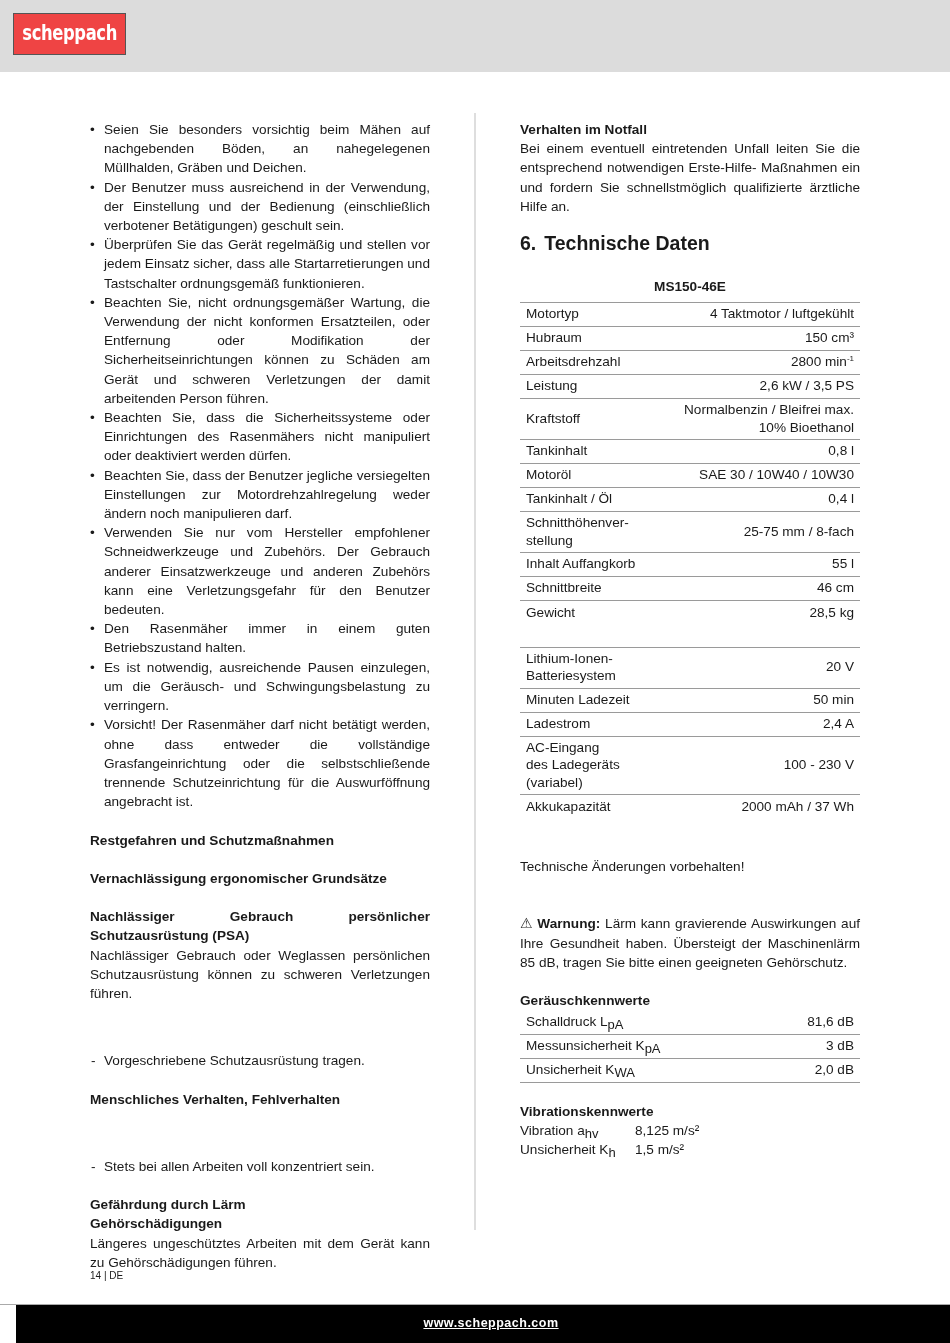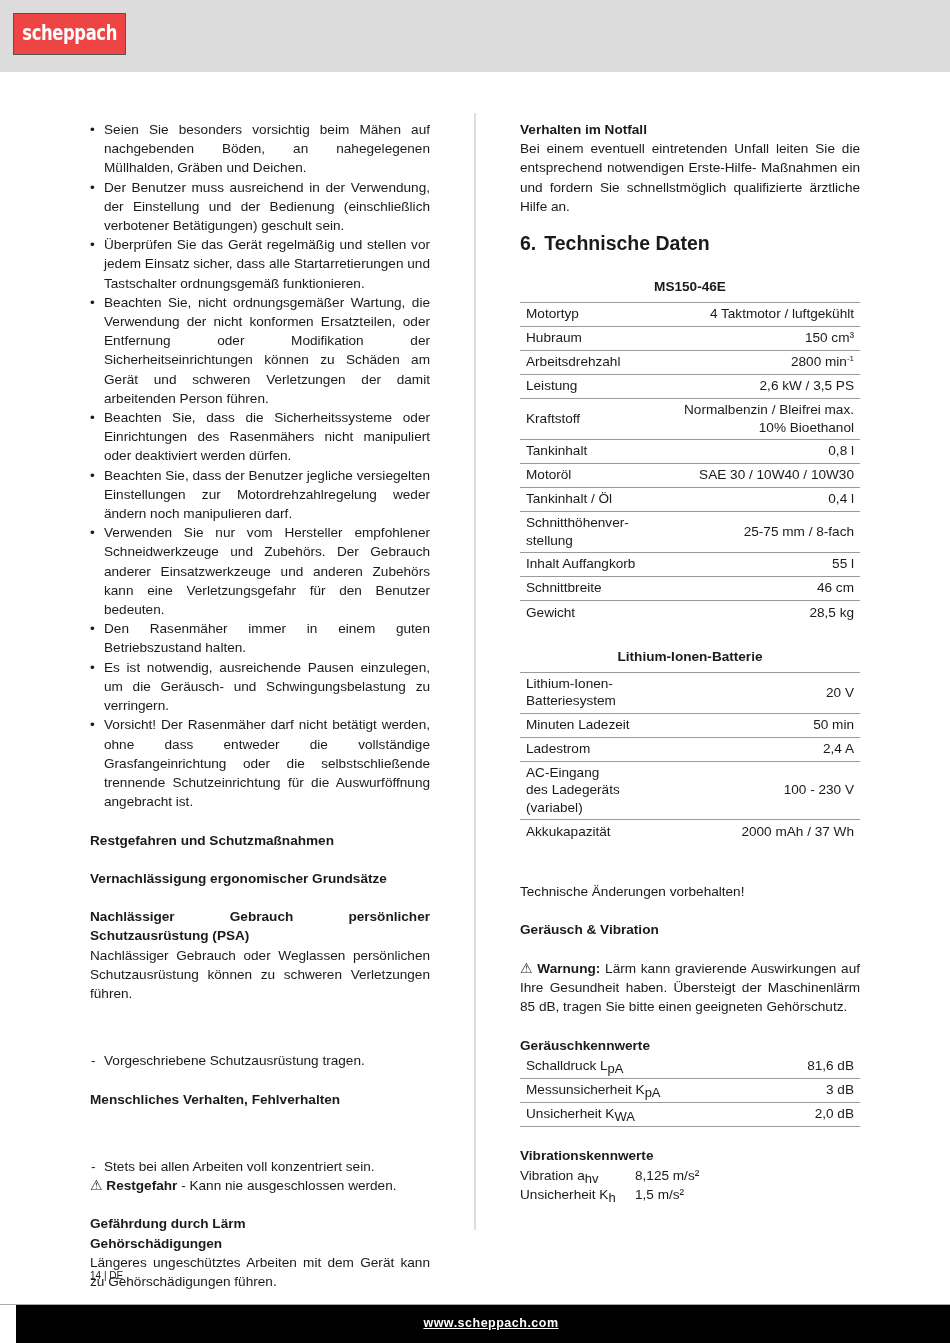--- a/index.html
+++ b/index.html
@@ -77,24 +77,20 @@
   <p class="bold">Restgefahren und Schutzmaßnahmen</p>
   <div class="gap"></div>
   <p class="bold">Vernachlässigung ergonomischer Grundsätze</p>
   <div class="gap"></div>
   <p class="bold just">Nachlässiger Gebrauch persönlicher Schutzausrüstung (PSA)</p>
   <p class="just">Nachlässiger Gebrauch oder Weglassen persönlichen Schutzausrüstung können zu schweren Verletzungen führen.</p>
   <p class="dash">Vorgeschriebene Schutzausrüstung tragen.</p>
   <div class="gap"></div>
   <p class="bold">Menschliches Verhalten, Fehlverhalten</p>
   <p class="dash">Stets bei allen Arbeiten voll konzentriert sein.</p>
-  <p>
-    <span class="warn-icon">⚠</span>
-    <span class="bold">Restgefahr</span><span> - Kann nie ausgeschlossen werden.</span>
-  </p>
   <div class="gap"></div>
   <p class="bold">Gefährdung durch Lärm</p>
   <p class="bold">Gehörschädigungen</p>
   <p class="just">Längeres ungeschütztes Arbeiten mit dem Gerät kann zu Gehörschädigungen führen.</p>
   <p class="dash">Grundsätzlich einen Gehörschutz tragen.</p>
 </div>
 
 <div class="col col-right">
   <p class="bold">Verhalten im Notfall</p>
   <p class="just">Bei einem eventuell eintretenden Unfall leiten Sie die entsprechend notwendigen Erste-Hilfe- Maßnahmen ein und fordern Sie schnellstmöglich qualifizierte ärztliche Hilfe an.</p>
@@ -151,21 +147,20 @@
           <td class="val">46 cm</td>
         </tr>
         <tr>
           <td>Gewicht</td>
           <td class="val">28,5 kg</td>
         </tr>
       </tbody>
   </table>
 
   <div style="height:22px"></div>
-  <div class="tbl-title">Lithium-Ionen-Batterie</div>
   <table class="spec">
     <tbody id="battery-body">
         <tr>
           <td>Lithium-Ionen-<br>Batteriesystem</td>
           <td class="val">20 V</td>
         </tr>
         <tr>
           <td>Minuten Ladezeit</td>
           <td class="val">50 min</td>
         </tr>
@@ -180,21 +175,20 @@
         <tr>
           <td>Akkukapazität</td>
           <td class="val">2000 mAh / 37 Wh</td>
         </tr>
       </tbody>
   </table>
 
   <div style="height:38px"></div>
   <p>Technische Änderungen vorbehalten!</p>
   <div class="gap"></div>
-  <p class="bold">Geräusch &amp; Vibration</p>
   <div class="gap"></div>
   <p class="just">
     <span class="warn-icon">⚠</span>
     <span class="bold">Warnung:</span><span> Lärm kann gravierende Auswirkungen auf Ihre Gesundheit haben. Übersteigt der Maschinenlärm 85 dB, tragen Sie bitte einen geeigneten Gehörschutz.</span>
   </p>
   <div class="gap"></div>
   <p class="bold">Geräuschkennwerte</p>
   <table class="spec noise">
     <tbody id="noise-body">
         <tr>

